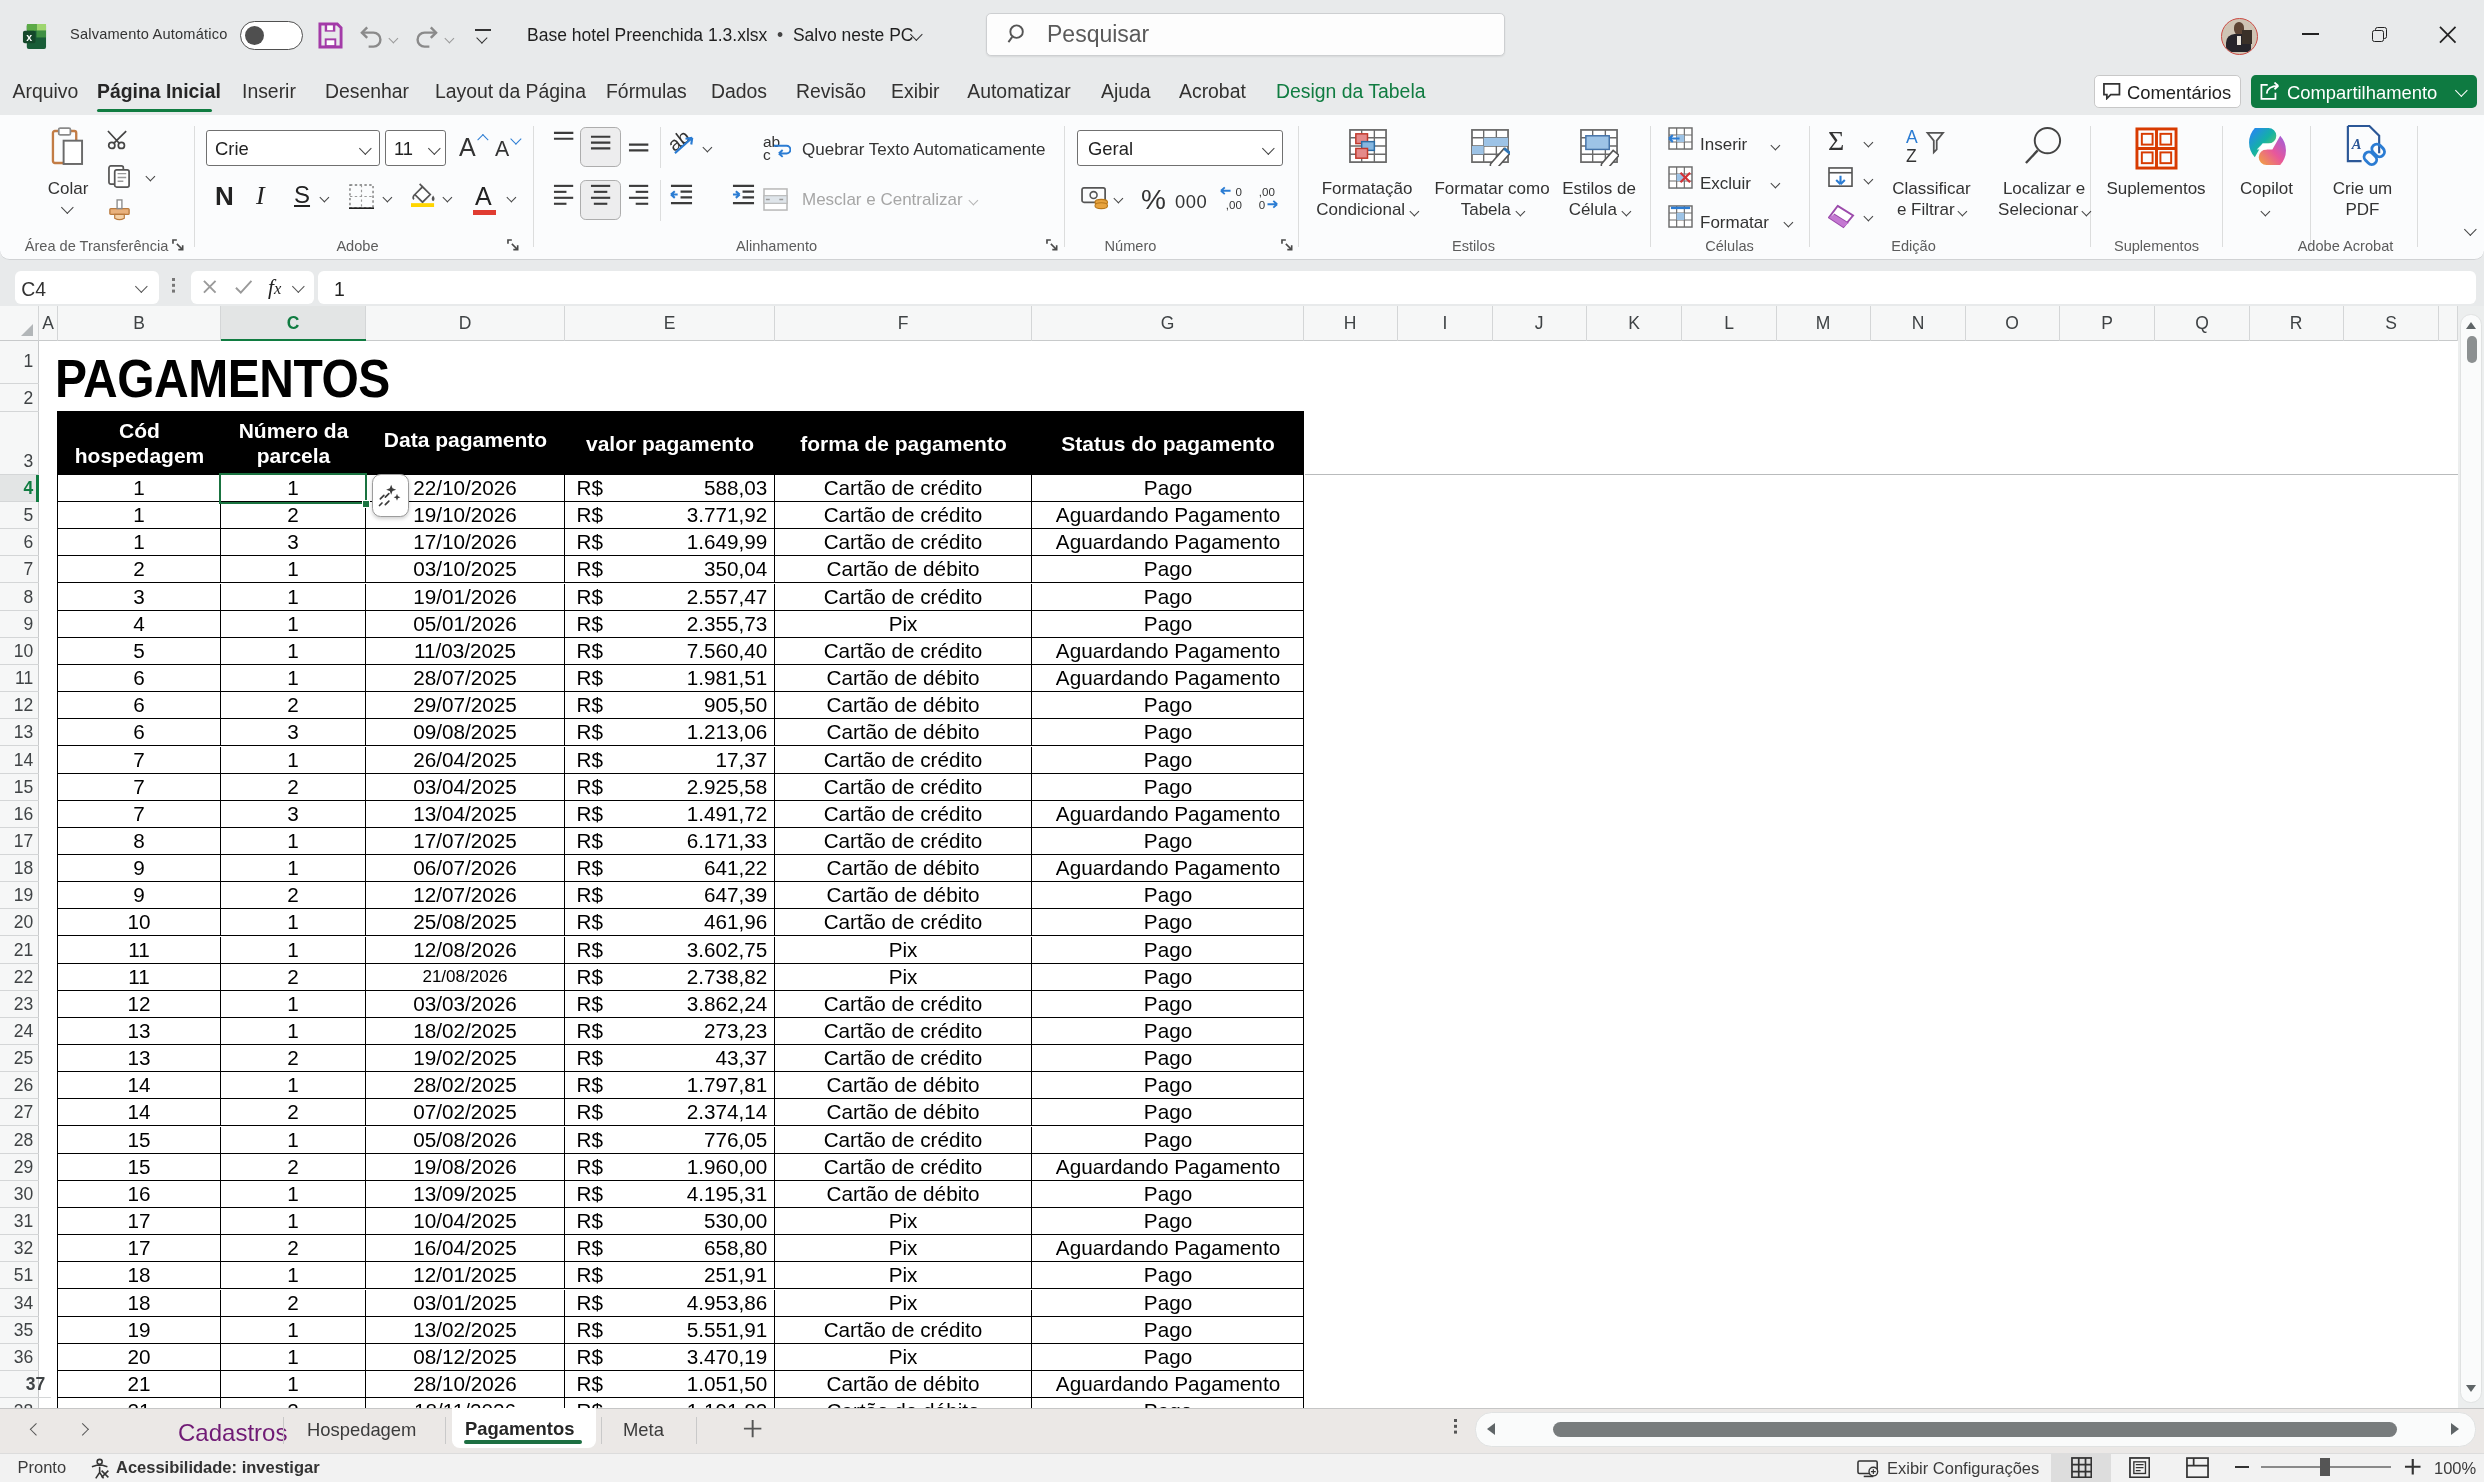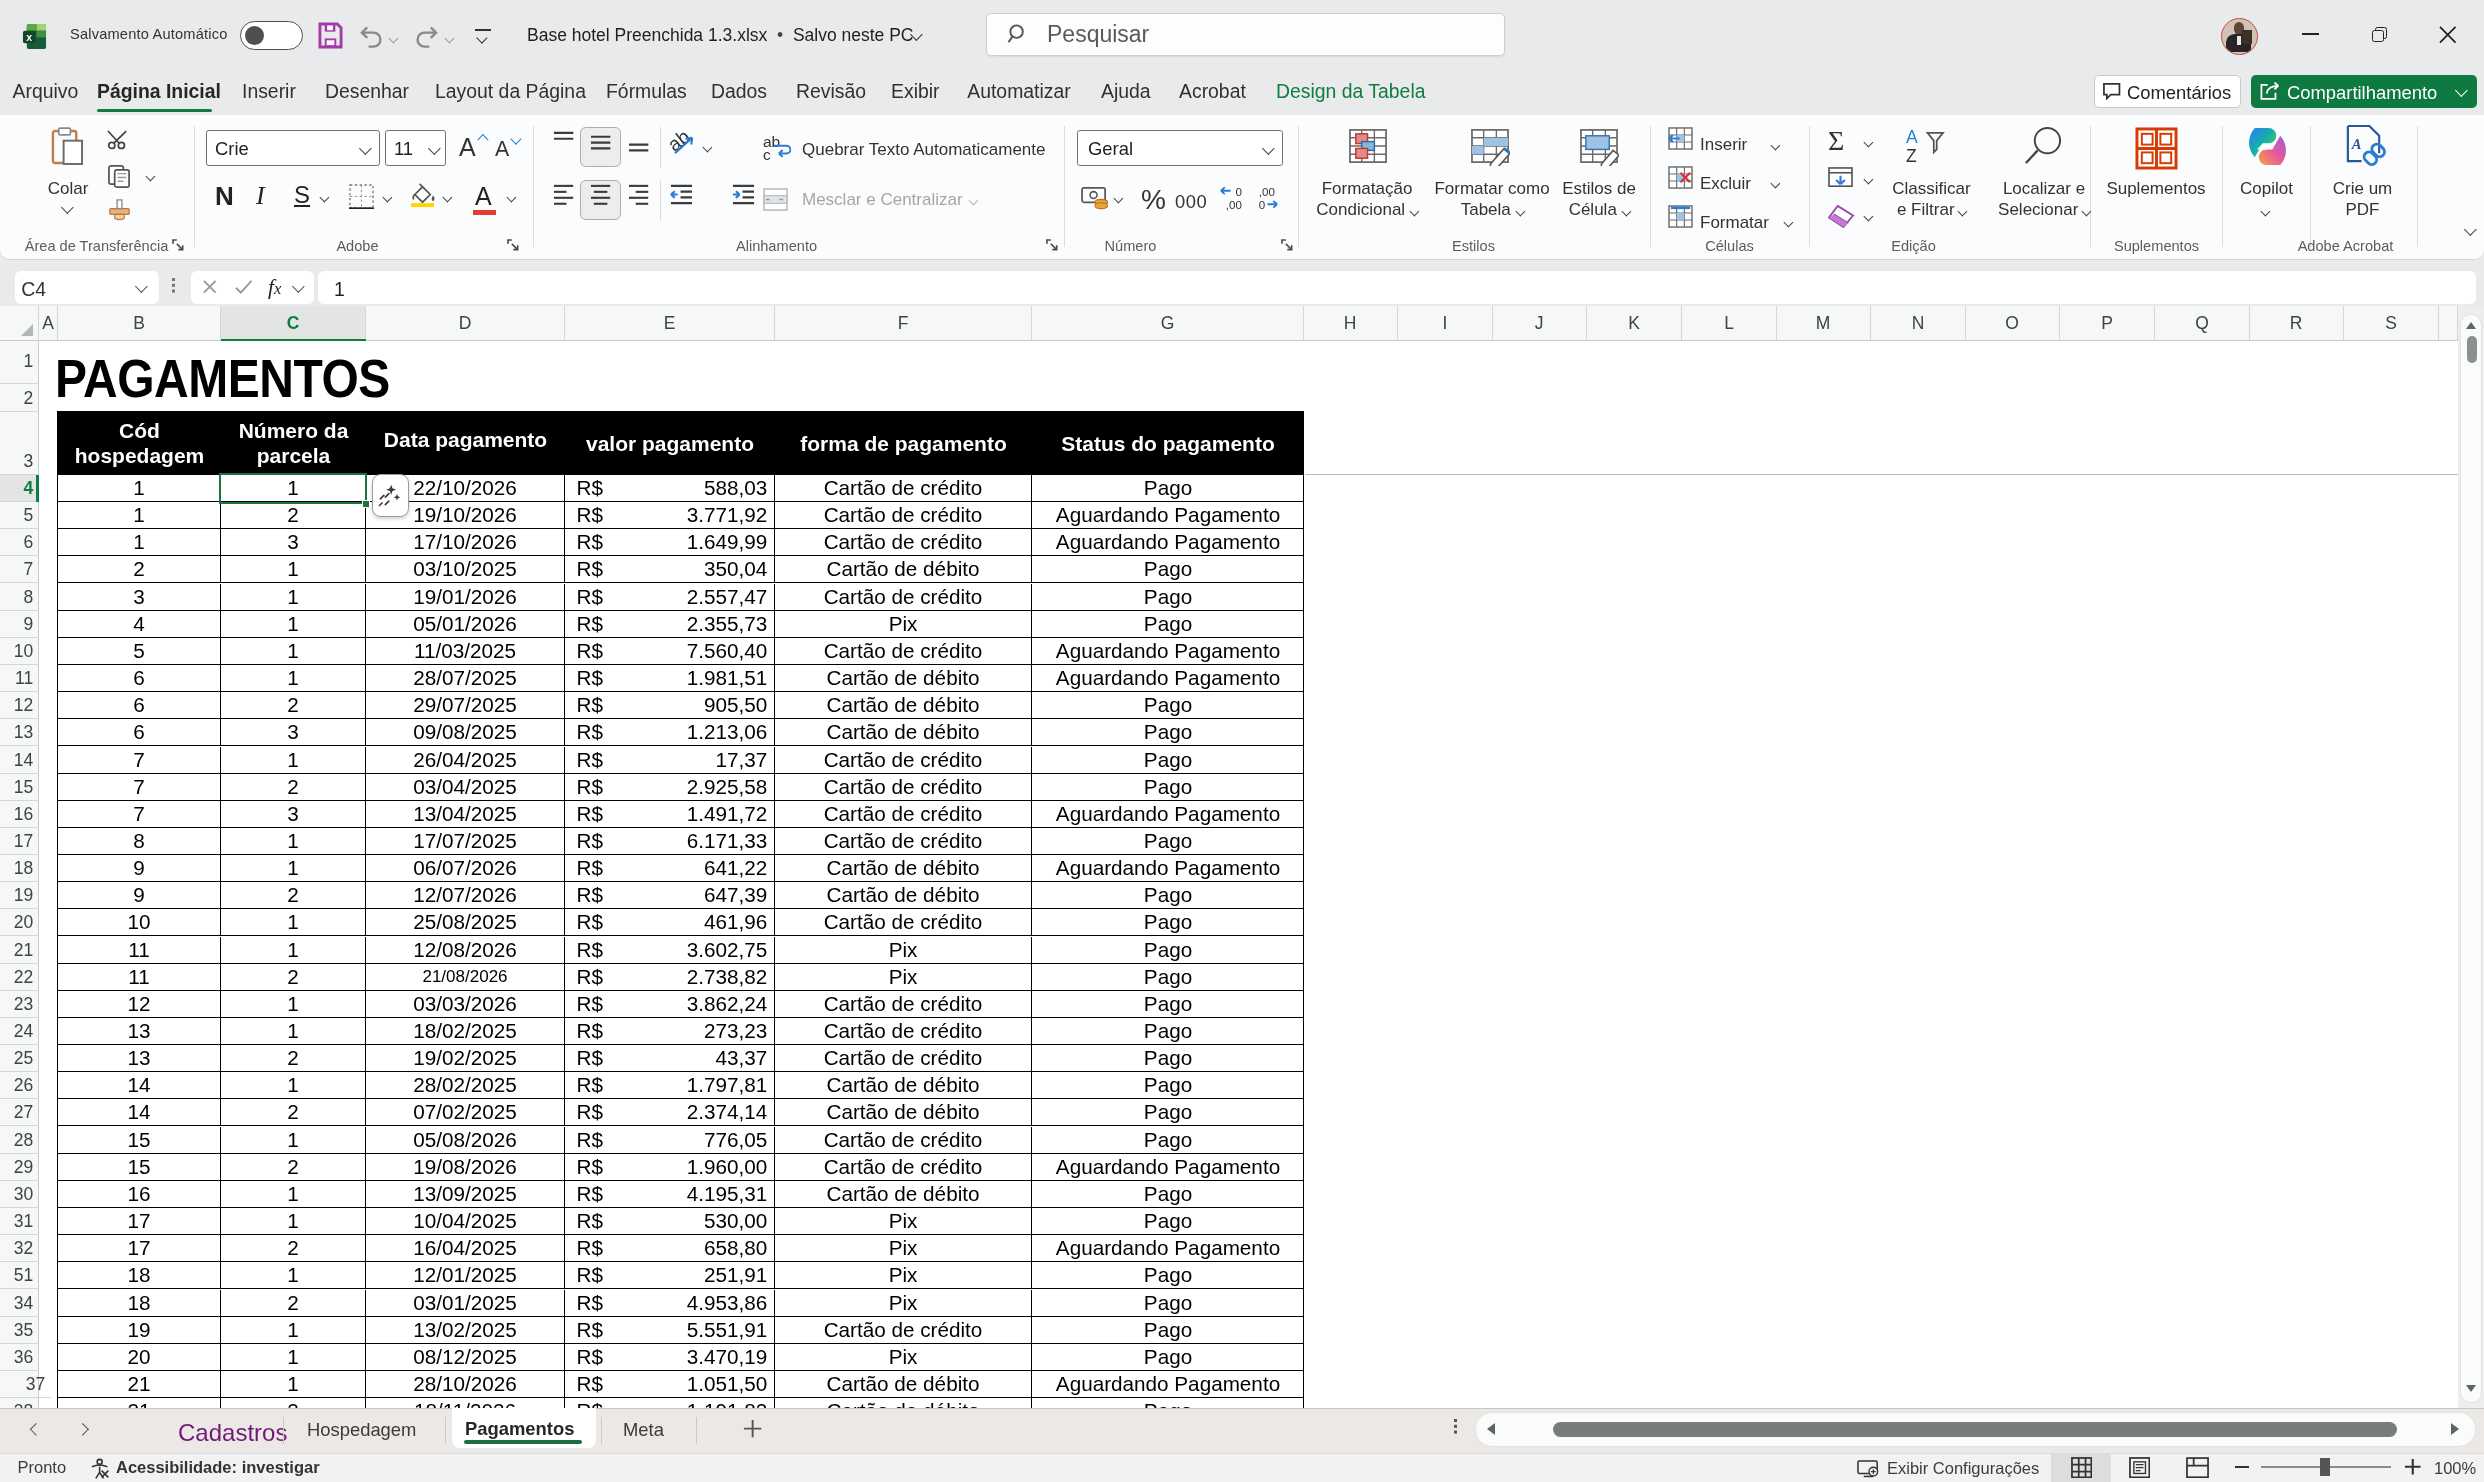--- a/index.html
+++ b/index.html
@@ -462,21 +462,21 @@
 <div class="abs" style="left:0;top:793px;width:39px;height:27px;background:transparent;border-bottom:1px solid #d4d6d7;color:#3f4345;font-weight:normal;font-size:17.5px;display:flex;align-items:flex-end;justify-content:flex-end;padding:0 5.8px 1.9px 0">27</div>
 <div class="abs" style="left:0;top:821px;width:39px;height:27px;background:transparent;border-bottom:1px solid #d4d6d7;color:#3f4345;font-weight:normal;font-size:17.5px;display:flex;align-items:flex-end;justify-content:flex-end;padding:0 5.8px 1.9px 0">28</div>
 <div class="abs" style="left:0;top:848px;width:39px;height:27px;background:transparent;border-bottom:1px solid #d4d6d7;color:#3f4345;font-weight:normal;font-size:17.5px;display:flex;align-items:flex-end;justify-content:flex-end;padding:0 5.8px 1.9px 0">29</div>
 <div class="abs" style="left:0;top:875px;width:39px;height:27px;background:transparent;border-bottom:1px solid #d4d6d7;color:#3f4345;font-weight:normal;font-size:17.5px;display:flex;align-items:flex-end;justify-content:flex-end;padding:0 5.8px 1.9px 0">30</div>
 <div class="abs" style="left:0;top:902px;width:39px;height:27px;background:transparent;border-bottom:1px solid #d4d6d7;color:#3f4345;font-weight:normal;font-size:17.5px;display:flex;align-items:flex-end;justify-content:flex-end;padding:0 5.8px 1.9px 0">31</div>
 <div class="abs" style="left:0;top:929px;width:39px;height:27px;background:transparent;border-bottom:1px solid #d4d6d7;color:#3f4345;font-weight:normal;font-size:17.5px;display:flex;align-items:flex-end;justify-content:flex-end;padding:0 5.8px 1.9px 0">32</div>
 <div class="abs" style="left:0;top:956px;width:39px;height:27px;background:transparent;border-bottom:1px solid #d4d6d7;color:#3f4345;font-weight:normal;font-size:17.5px;display:flex;align-items:flex-end;justify-content:flex-end;padding:0 5.8px 1.9px 0">51</div>
 <div class="abs" style="left:0;top:984px;width:39px;height:27px;background:transparent;border-bottom:1px solid #d4d6d7;color:#3f4345;font-weight:normal;font-size:17.5px;display:flex;align-items:flex-end;justify-content:flex-end;padding:0 5.8px 1.9px 0">34</div>
 <div class="abs" style="left:0;top:1011px;width:39px;height:27px;background:transparent;border-bottom:1px solid #d4d6d7;color:#3f4345;font-weight:normal;font-size:17.5px;display:flex;align-items:flex-end;justify-content:flex-end;padding:0 5.8px 1.9px 0">35</div>
 <div class="abs" style="left:0;top:1038px;width:39px;height:27px;background:transparent;border-bottom:1px solid #d4d6d7;color:#3f4345;font-weight:normal;font-size:17.5px;display:flex;align-items:flex-end;justify-content:flex-end;padding:0 5.8px 1.9px 0">36</div>
-<div class="abs" style="left:0;top:1065px;width:51px;height:27px;background:transparent;border-bottom:1px solid #d4d6d7;color:#3f4345;font-weight:normal;font-size:17.5px;display:flex;align-items:flex-end;justify-content:flex-end;padding:0 5.8px 1.9px 0">37</div>
+<div class="abs" style="left:0;top:1065px;width:51px;height:27px;background:transparent;border-bottom:1px solid #d4d6d7;color:#3f4345;font-weight:bold;font-size:17.5px;display:flex;align-items:flex-end;justify-content:flex-end;padding:0 5.8px 1.9px 0">37</div>
 <div class="abs" style="left:0;top:1092px;width:39px;height:27px;background:transparent;border-bottom:1px solid #d4d6d7;color:#3f4345;font-weight:normal;font-size:17.5px;display:flex;align-items:flex-end;justify-content:flex-end;padding:0 5.8px 1.9px 0">38</div>
 <div class="abs" style="left:55px;top:46px;font-size:53px;font-weight:bold;color:#000;letter-spacing:-0.5px;line-height:1;transform:scaleX(0.905);transform-origin:0 0">PAGAMENTOS</div>
 <div class="abs" style="left:57px;top:105px;width:1247px;height:64px;background:#000"></div>
 <div class="abs" style="left:58px;top:105px;width:163px;height:64px;color:#fff;font-weight:bold;font-size:21px;display:flex;align-items:center;justify-content:center;text-align:center;line-height:25px">Cód<br>hospedagem</div>
 <div class="abs" style="left:221px;top:105px;width:145px;height:64px;color:#fff;font-weight:bold;font-size:21px;display:flex;align-items:center;justify-content:center;text-align:center;line-height:25px">Número da<br>parcela</div>
 <div class="abs" style="left:366px;top:105px;width:199px;height:56px;color:#fff;font-weight:bold;font-size:21px;display:flex;align-items:center;justify-content:center;text-align:center;line-height:25px">Data pagamento</div>
 <div class="abs" style="left:565px;top:105px;width:210px;height:64px;color:#fff;font-weight:bold;font-size:21px;display:flex;align-items:center;justify-content:center;text-align:center;line-height:25px">valor pagamento</div>
 <div class="abs" style="left:1032px;top:105px;width:272px;height:64px;color:#fff;font-weight:bold;font-size:21px;display:flex;align-items:center;justify-content:center;text-align:center;line-height:25px">Status do pagamento</div>
 <div class="abs" style="left:775px;top:105px;width:257px;height:64px;color:#fff;font-weight:bold;font-size:21px;display:flex;align-items:center;justify-content:center;text-align:center;line-height:25px">forma de pagamento</div>
 <div class="abs" style="left:57px;top:169px;width:1247px;height:950px;border-left:1.9px solid #000;border-right:1.9px solid #000"></div>

